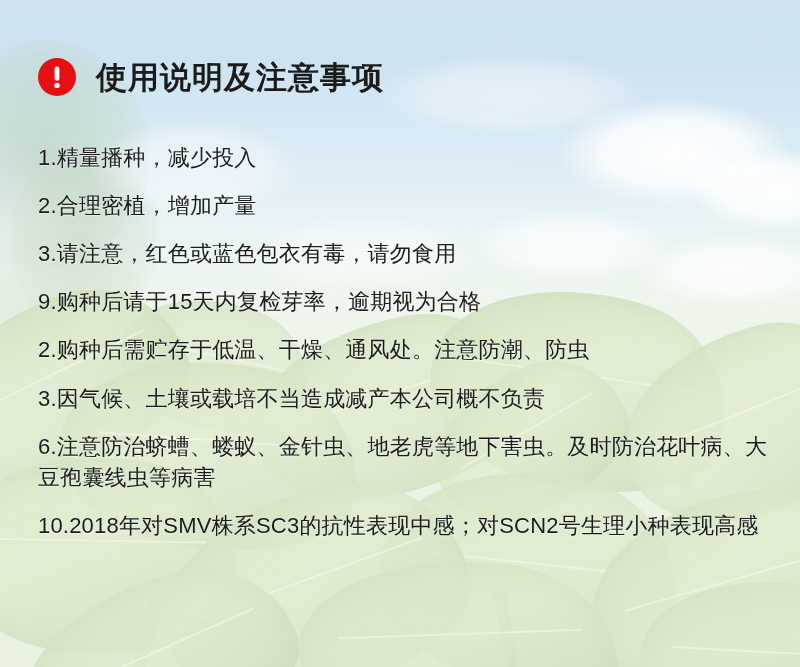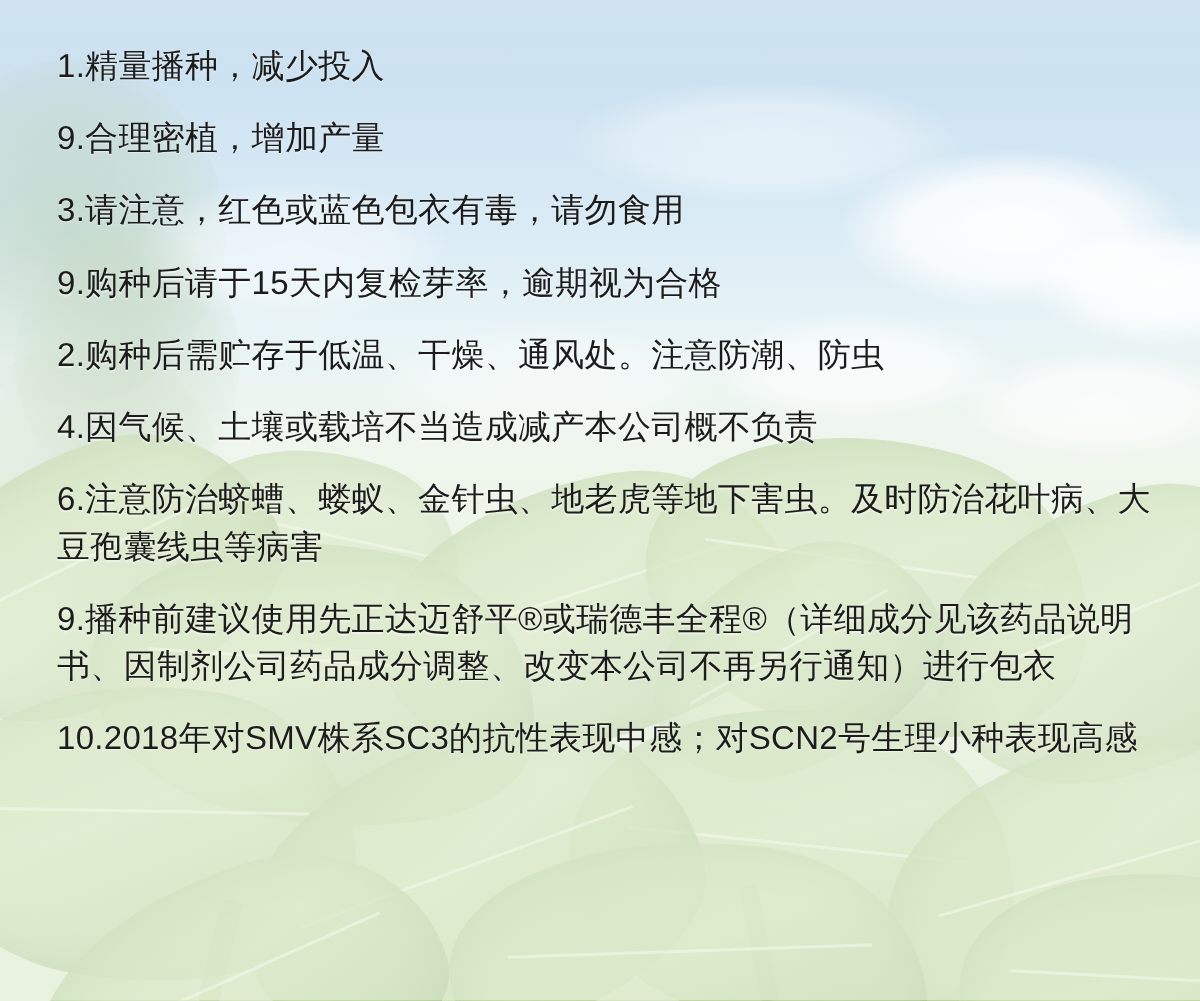--- a/index.html
+++ b/index.html
@@ -207,27 +207,35 @@
     <div class="leaf l7"></div>
     <div class="leaf l10"></div>
     <div class="leaf l11"></div>
     <div class="leaf l12"></div>
   </div>
 
   <div class="veil"></div>
 
   <div class="content">
 
+    <div class="header">
+      <span class="warn-icon">
+        <svg width="38" height="38" viewBox="0 0 38 38" aria-hidden="true">
+          <rect x="16.6" y="8.6" width="4.8" height="14.2" rx="2.4" fill="#ffffff"></rect>
+          <circle cx="19" cy="27.4" r="2.7" fill="#ffffff"></circle>
+        </svg>
+      </span>
+      <h1 class="title">使用说明及注意事项</h1>
+    </div>
 
     <ul class="notes">
       <li class="note">1.精量播种，减少投入</li>
-      <li class="note">9.合理密植，增加产量</li>
+      <li class="note">2.合理密植，增加产量</li>
       <li class="note">3.请注意，红色或蓝色包衣有毒，请勿食用</li>
       <li class="note">9.购种后请于15天内复检芽率，逾期视为合格</li>
       <li class="note">2.购种后需贮存于低温、干燥、通风处。注意防潮、防虫</li>
-      <li class="note">4.因气候、土壤或载培不当造成减产本公司概不负责</li>
+      <li class="note">3.因气候、土壤或载培不当造成减产本公司概不负责</li>
       <li class="note">6.注意防治蛴螬、蝼蚁、金针虫、地老虎等地下害虫。及时防治花叶病、大豆孢囊线虫等病害</li>
-      <li class="note">9.播种前建议使用先正达迈舒平®或瑞德丰全程®（详细成分见该药品说明书、因制剂公司药品成分调整、改变本公司不再另行通知）进行包衣</li>
       <li class="note">10.2018年对SMV株系SC3的抗性表现中感；对SCN2号生理小种表现高感</li>
     </ul>
 
   </div>
 </div>
 
 </body></html>

